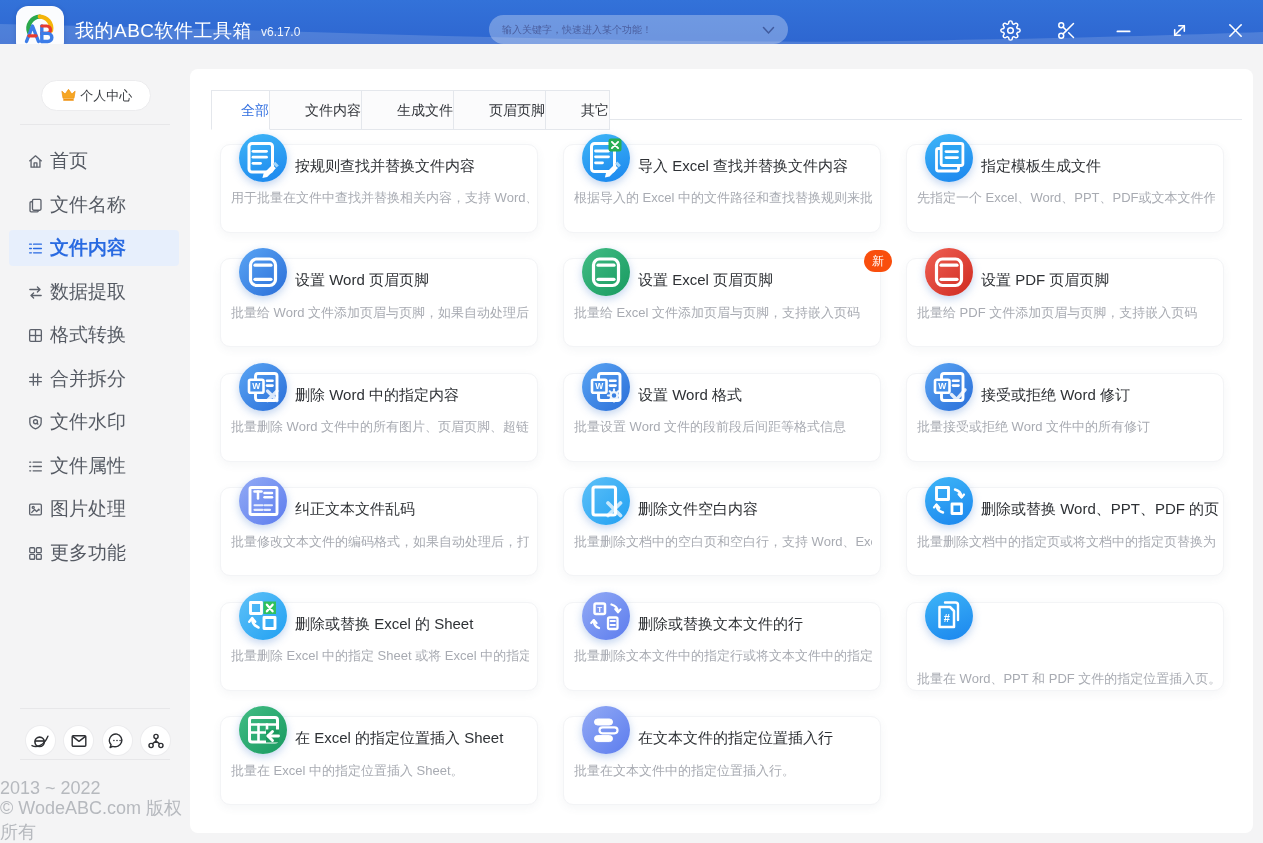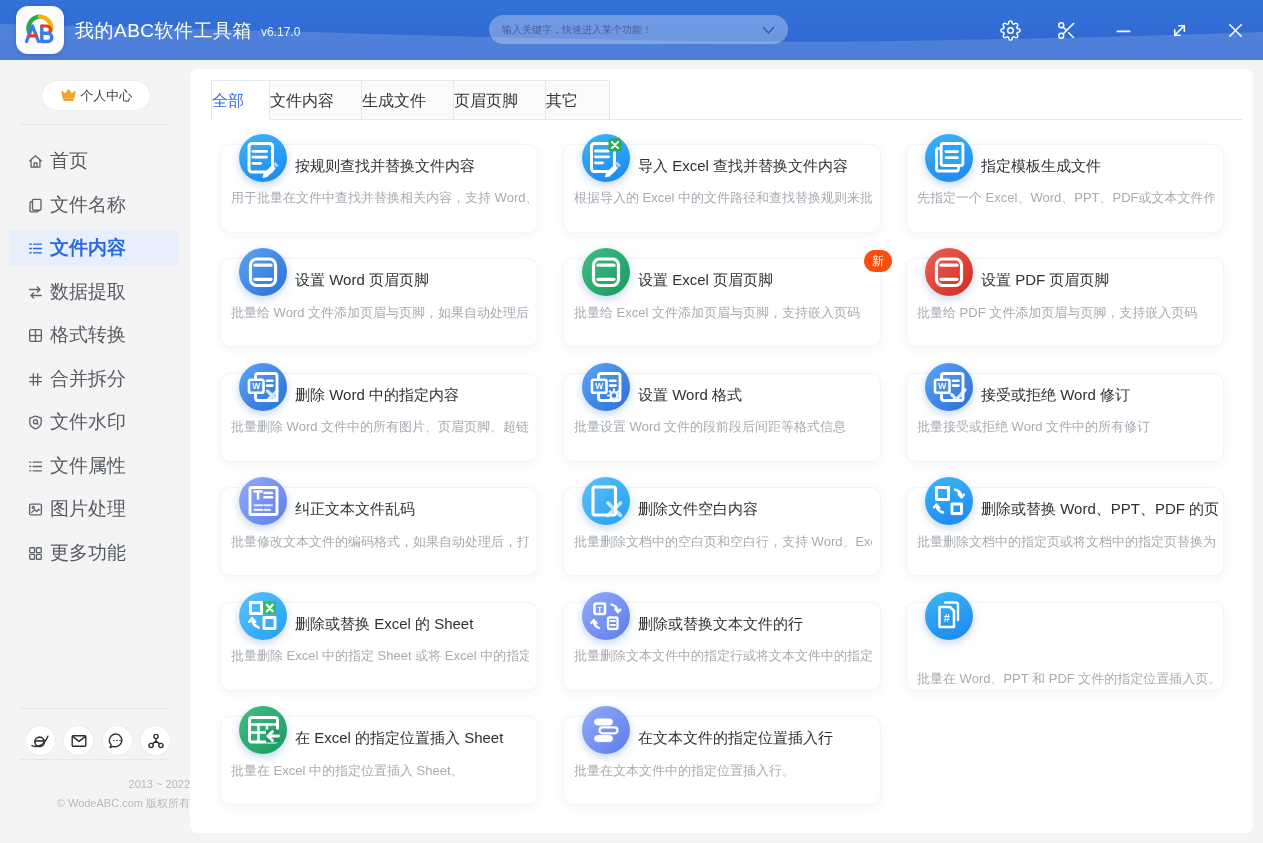--- a/index.html
+++ b/index.html
@@ -1,43 +1,43 @@
 <!DOCTYPE html>
 <html lang="zh"><head>
 <meta charset="utf-8">
 <title>我的ABC软件工具箱</title>
 <style>
 *{margin:0;padding:0;box-sizing:border-box}
 html,body{width:1263px;height:843px;overflow:hidden}
 body{font-family:"Liberation Sans",sans-serif;background:#f4f4f5;-webkit-font-smoothing:antialiased}
 #app{position:relative;width:1263px;height:843px;overflow:hidden}
 
-.topbar{position:absolute;left:0;top:0;width:1263px;height:60px;background:linear-gradient(180deg,#3372d9 0%,#2e66d0 100%);overflow:hidden}
+.topbar{position:absolute;left:0;top:0;width:1263px;height:44px;background:linear-gradient(180deg,#3372d9 0%,#2e66d0 100%);overflow:hidden}
 .topbar svg.wave{position:absolute;left:0;top:0}
 .logo{position:absolute;left:16px;top:6px;width:48px;height:48px;background:#fbfcfe;border-radius:12px;box-shadow:0 1px 4px rgba(20,50,120,.25)}
 .appname{position:absolute;left:75px;top:0;height:60px;line-height:62px;color:#fff;font-size:19px;font-weight:500;letter-spacing:.5px}
 .appver{position:absolute;left:261px;top:0;height:60px;line-height:64px;color:rgba(255,255,255,.92);font-size:12px}
 .search{position:absolute;left:489px;top:15px;width:299px;height:29px;background:rgba(255,255,255,.30);border-radius:15px;line-height:29px;font-size:10px;color:#4b5f9f;padding-left:13px}
 
 .tbi{position:absolute;top:20px;width:21px;height:21px;color:#fff}
 
 .sidebar{position:absolute;left:0;top:60px;width:190px;height:783px;background:#f4f4f5}
 .vipbtn{position:absolute;left:41px;top:20px;width:110px;height:31px;background:#fff;border:1px solid #ececee;border-radius:16px;font-size:13px;color:#3a3d42;line-height:29px;text-align:center}
 .sdiv{position:absolute;left:20px;width:150px;height:1px;background:#e7e7e9}
 .menu-item{position:absolute;left:9px;width:170px;height:36px;border-radius:4px;color:#565b64;font-size:19px;line-height:36px}
 .menu-item .mi{position:absolute;left:18px;top:10px;width:17px;height:17px}
 .menu-item .ml{position:absolute;left:41px}
 .menu-item.active{background:#e7effc;color:#296ae1;font-weight:bold}
 .fic{position:absolute;top:725px;width:29px;height:29px;border-radius:50%;background:#fff;box-shadow:0 0 0 1px #ececee}
 .fic svg{position:absolute;left:50%;top:50%;transform:translate(-50%,-50%)}
-.copyright{position:absolute;left:0;width:190px;text-align:right;font-size:11px;color:#b6b9be}
+.copyright{position:absolute;left:0;width:190px;text-align:left;font-size:18px;color:#b6b9be}
 
 .panel{position:absolute;left:190px;top:69px;width:1063px;height:764px;background:#fff;border-radius:8px}
 .tabs{position:absolute;left:21px;top:11px;width:1031px;height:40px;border-bottom:1px solid #e4e7ec}
-.tab{position:absolute;top:0;height:40px;background:#fbfbfc;border:1px solid #e4e7ec;border-left:none;font-size:16px;color:#33363b;text-align:left;line-height:39px}
+.tab{position:absolute;top:10px;height:40px;background:#fbfbfc;border:1px solid #e4e7ec;border-left:none;font-size:14px;color:#33363b;text-align:right;line-height:39px}
 .tab.first{border-left:1px solid #e4e7ec}
 .tab.active{background:#fff;border-bottom:1px solid #fff;color:#3370e0}
 
 .card{position:absolute;width:318px;height:89px;background:#fff;border:1px solid #f3f4f6;border-radius:10px;box-shadow:0 3px 10px rgba(80,90,110,.055)}
 .cicon{position:absolute;left:18px;top:-11px;width:48px;height:48px;border-radius:50%;box-shadow:0 3px 9px rgba(120,160,220,.45)}
 .cicon svg{position:absolute;left:0;top:0}
 .ctitle{position:absolute;left:74px;top:8px;width:242px;font-size:15px;line-height:25px;font-weight:normal;color:#2e3135}
 .cdesc{position:absolute;left:10px;top:44.5px;width:298px;font-size:13px;color:#a8abb2;white-space:nowrap;overflow:hidden}
 .cdesc.low{top:67.5px}
 .badge{position:absolute;right:-12px;top:-9px;width:28px;height:22px;background:#f94e0d;border-radius:11px;color:#fff;font-size:12px;text-align:center;line-height:22px}

